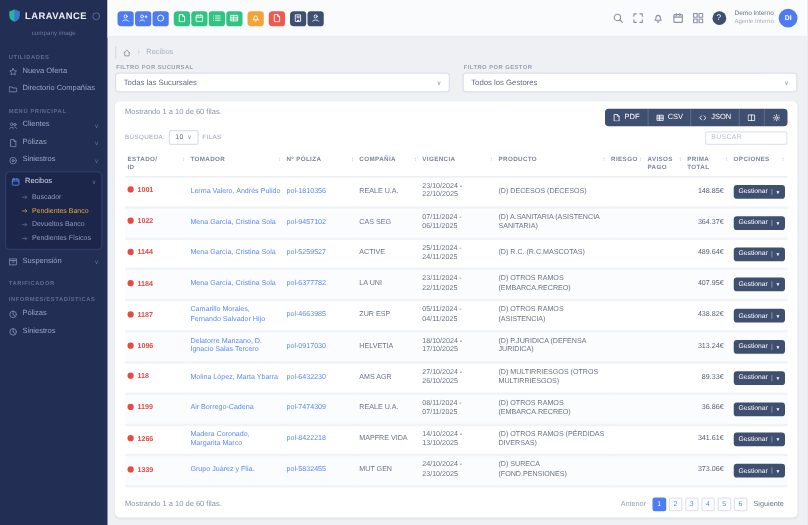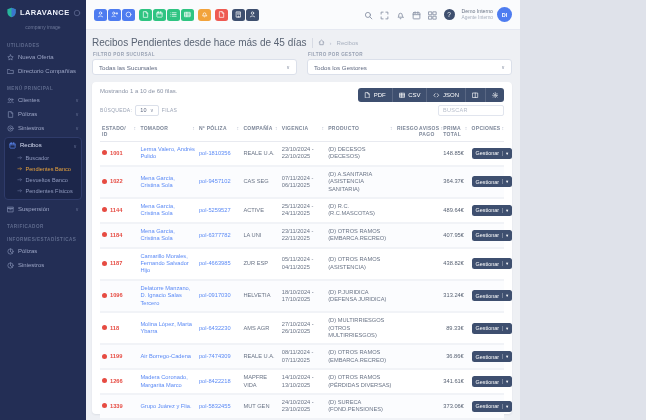--- a/index.html
+++ b/index.html
@@ -1,16 +1,16 @@
 <!DOCTYPE html>
 <html><head>
 <meta charset="utf-8">
 <style>
   html,body{margin:0;padding:0;background:#dfe2ea;}
-  #app{position:relative;width:520px;height:420px;background:#eef0f4;overflow:hidden;
+  #app{position:relative;width:646px;height:420px;background:#eef0f4;overflow:hidden;
        font-family:"Liberation Sans",sans-serif;color:#6d7689;}
   
   #sidebar{position:absolute;left:0;top:0;width:86px;height:420px;background:#232e55;overflow:hidden;}
   .brand{display:flex;align-items:center;gap:3px;padding:7px 6px 3px 6px;}
   .brand-name{font-size:7.5px;font-weight:bold;color:#eef1fb;letter-spacing:.4px;flex:1;}
   .brand .pin{color:#5c678f;}
   .company{font-size:5px;color:#6d7899;text-align:center;padding:3px 0 5px;}
   .side-sec-label{font-size:4.6px;color:#5f6b8e;letter-spacing:.5px;margin:8px 7px 2px;font-weight:bold;}
   .side-item{display:flex;align-items:center;gap:4px;padding:3.5px 7px;cursor:pointer;}
   .side-item .gi{color:#7e89ad;}
@@ -393,21 +393,20 @@
           <div class="u1">Demo Interno</div>
           <div class="u2">Agente Interno</div>
         </div>
         <div class="avatar">DI</div>
       </div>
     </div>
   </header>
 
   <div id="content">
     <div class="title-row">
-      <h1>Recibos Pendientes desde hace más de 45 días</h1>
       <span class="tdiv"></span>
       <span class="crumb-home gi" style="width:7px;height:7px" id="crumb-home">
           <svg viewBox="0 0 16 16" fill="none" stroke="currentColor" stroke-width="1.6" stroke-linecap="round" stroke-linejoin="round">
             <path d="M2.5 7.5 8 2.5l5.5 5M4 6.8V13h8V6.8"></path>
           </svg>
         </span>
       <span class="crumb-sep">›</span>
       <span class="crumb">Recibos</span>
     </div>
 

